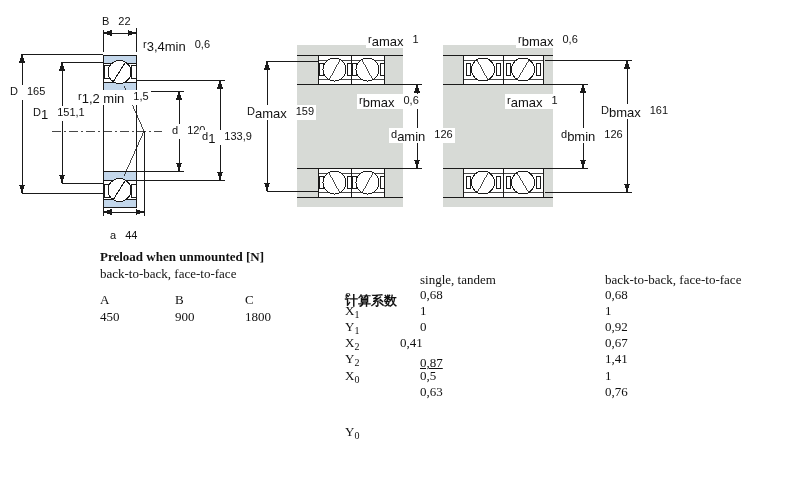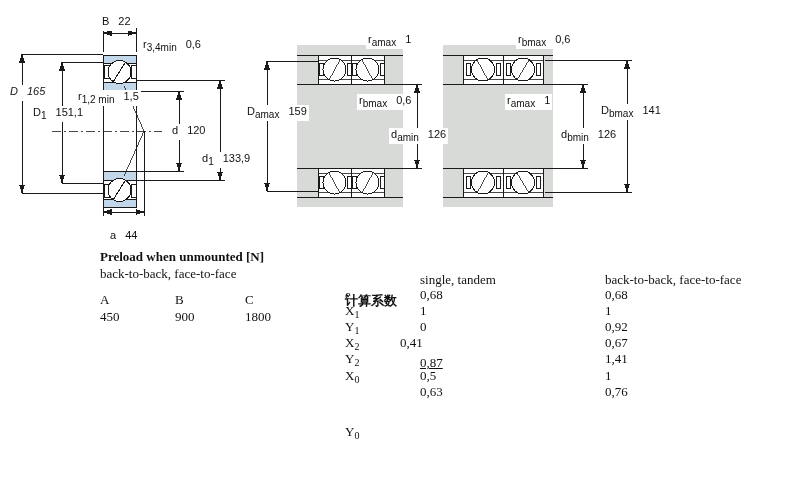--- a/index.html
+++ b/index.html
@@ -2,21 +2,21 @@
 <html><head>
 <meta charset="utf-8">
 <style>
   html,body{margin:0;padding:0;}
   body{width:800px;height:500px;position:relative;background:#ffffff;overflow:hidden;
        font-family:"Liberation Sans",sans-serif;color:#111;}
   #stage{position:absolute;left:0;top:0;width:726px;height:500px;}
   svg{position:absolute;left:0;top:0;}
   .dim{position:absolute;font:11px "Liberation Sans",sans-serif;white-space:nowrap;
        background:#fff;padding:0 2px;line-height:13px;}
-  .dim .sub{font-size:10px;vertical-align:-3px;}
+  .dim .sub{font-size:13px;vertical-align:-3px;}
   .dim .val{margin-left:9px;}
   .tbl{position:absolute;font:13px "Liberation Serif",serif;white-space:nowrap;line-height:15px;}
   .tbl.bold{font-weight:bold;}
   .t-sub{font-size:10px;vertical-align:-3px;}
 </style>
 </head>
 <body>
 
 <div id="stage">
 
@@ -188,33 +188,33 @@
     </g>
   </g>
 </svg>
 
 <div class="dim" style="left:100px;top:15px;">
   <span>B</span><span class="sub"></span><span class="val">22</span>
 </div>
 <div class="dim" style="left:141px;top:38px;">
   <span>r</span><span class="sub">3,4min</span><span class="val">0,6</span>
 </div>
-<div class="dim" style="left:8px;top:85px;font-style:italic;">
+<div class="dim" style="left:8px;top:85px;">
   <span>D</span><span class="sub"></span><span class="val">165</span>
 </div>
 <div class="dim" style="left:76px;top:90px;">
   <span>r</span><span class="sub">1,2 min</span><span class="val">1,5</span>
 </div>
 <div class="dim" style="left:31px;top:106px;">
   <span>D</span><span class="sub">1</span><span class="val">151,1</span>
 </div>
 <div class="dim" style="left:170px;top:124px;">
   <span>d</span><span class="sub"></span><span class="val">120</span>
 </div>
-<div class="dim" style="left:200px;top:152px;text-align:right;">
+<div class="dim" style="left:200px;top:130px;text-align:right;">
   <span>d</span><span class="sub">1</span><span class="val">133,9</span>
 </div>
 <div class="dim" style="left:108px;top:219px;margin-top:10px;">
   <span>a</span><span class="sub"></span><span class="val">44</span>
 </div>
 
 <div class="dim" style="left:366px;top:33px;">
   <span>r</span><span class="sub">amax</span><span class="val">1</span>
 </div>
 <div class="dim" style="left:245px;top:105px;">
@@ -227,21 +227,21 @@
   <span>d</span><span class="sub">amin</span><span class="val">126</span>
 </div>
 
 <div class="dim" style="left:516px;top:33px;">
   <span>r</span><span class="sub">bmax</span><span class="val">0,6</span>
 </div>
 <div class="dim" style="left:505px;top:94px;">
   <span>r</span><span class="sub">amax</span><span class="val">1</span>
 </div>
 <div class="dim" style="left:599px;top:104px;">
-  <span>D</span><span class="sub">bmax</span><span class="val">141</span>
+  <span>D</span><span class="sub">bmax</span><span class="val">161</span>
 </div>
 <div class="dim" style="left:559px;top:128px;">
   <span>d</span><span class="sub">bmin</span><span class="val">126</span>
 </div>
 
 <div>
   <div class="tbl bold" style="left:100px;top:249px;">Preload when unmounted [N]</div>
   <div class="tbl" style="left:100px;top:266px;">back-to-back, face-to-face</div>
   <div class="tbl" style="left:100px;top:292px;">A</div>
   <div class="tbl" style="left:175px;top:292px;">B</div>

